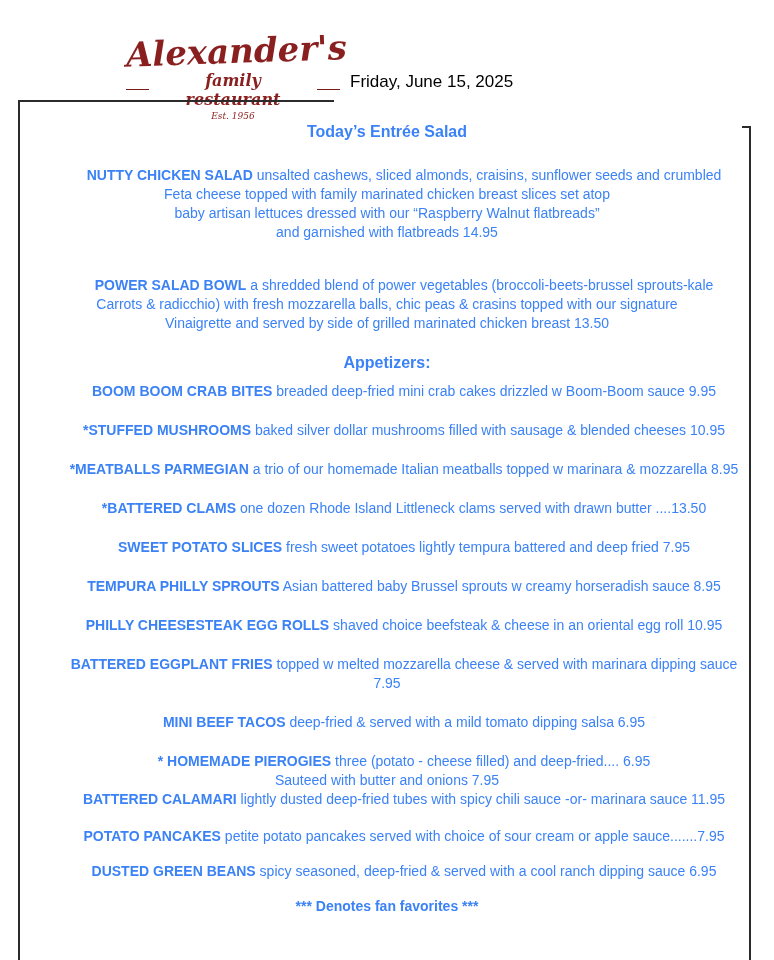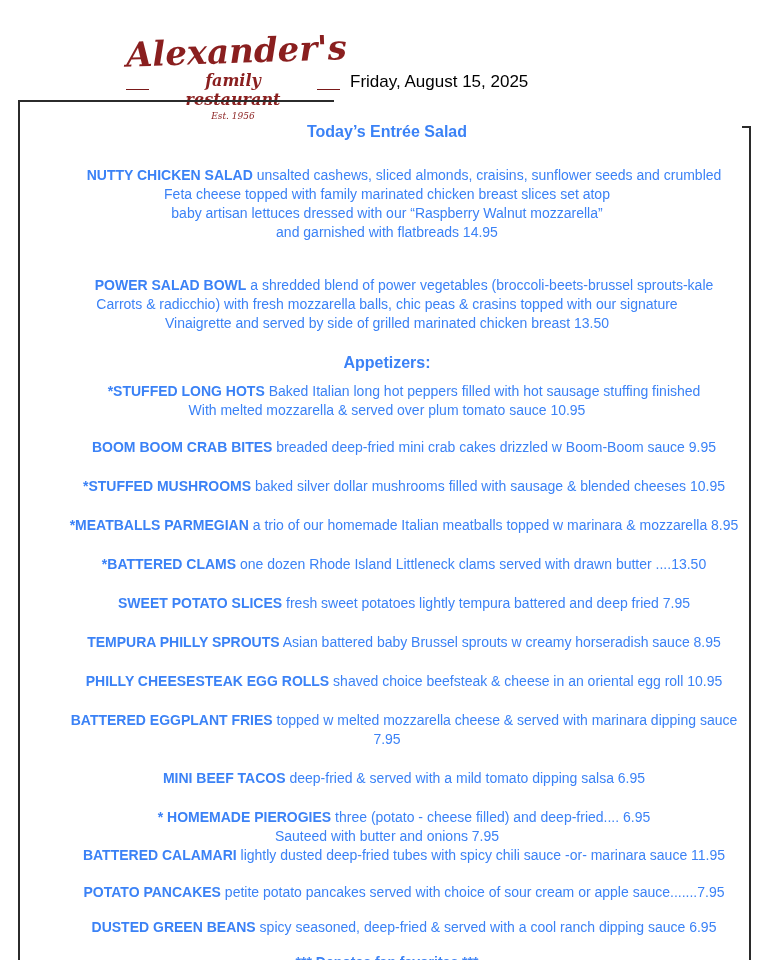--- a/index.html
+++ b/index.html
@@ -104,54 +104,49 @@
   <div>
     <div class="logo">
       <div class="logo-name">Alexander's</div>
       <div class="logo-sub">
         <span class="rule"></span>
         <span>family restaurant</span>
         <span class="rule"></span>
       </div>
       <div class="logo-est">Est. 1956</div>
     </div>
-    <div class="date">Friday, August 15, 2025</div>
+    <div class="date">Friday, June 15, 2025</div>
   </div>
 
   <div class="bl border-top"></div>
   <div class="bl border-left"></div>
   <div class="bl border-right"></div>
   <div class="bl border-right-stub"></div>
 
   <div class="content">
 
     <div class="section-title mb-24">Today’s Entrée Salad</div>
 
     <p class="item mb-34">
       <strong>NUTTY CHICKEN SALAD</strong>
       <span>unsalted cashews, sliced almonds, craisins, sunflower seeds and crumbled</span>
       <span class="block">Feta cheese topped with family marinated chicken breast slices set atop</span>
-      <span class="block">baby artisan lettuces dressed with our “Raspberry Walnut mozzarella”</span>
+      <span class="block">baby artisan lettuces dressed with our “Raspberry Walnut flatbreads”</span>
       <span class="block">and garnished with flatbreads 14.95</span>
     </p>
 
     <p class="item mb-20">
       <strong>POWER SALAD BOWL</strong>
       <span>a shredded blend of power vegetables (broccoli-beets-brussel sprouts-kale</span>
       <span class="block">Carrots &amp; radicchio) with fresh mozzarella balls, chic peas &amp; crasins topped with our signature</span>
       <span class="block">Vinaigrette and served by side of grilled marinated chicken breast 13.50</span>
     </p>
 
     <div class="section-title mb-20">Appetizers:</div>
 
-    <p class="item mb-18">
-      <strong>*STUFFED LONG HOTS</strong>
-      <span>Baked Italian long hot peppers filled with hot sausage stuffing finished</span>
-      <span class="block">With melted mozzarella &amp; served over plum tomato sauce 10.95</span>
-    </p>
 
     <p class="item">
       <strong>BOOM BOOM CRAB BITES</strong>
       <span>breaded deep-fried mini crab cakes drizzled w Boom-Boom sauce 9.95</span>
     </p>
 
     <p class="item">
       <strong>*STUFFED MUSHROOMS</strong>
       <span>baked silver dollar mushrooms filled with sausage &amp; blended cheeses 10.95</span>
     </p>

